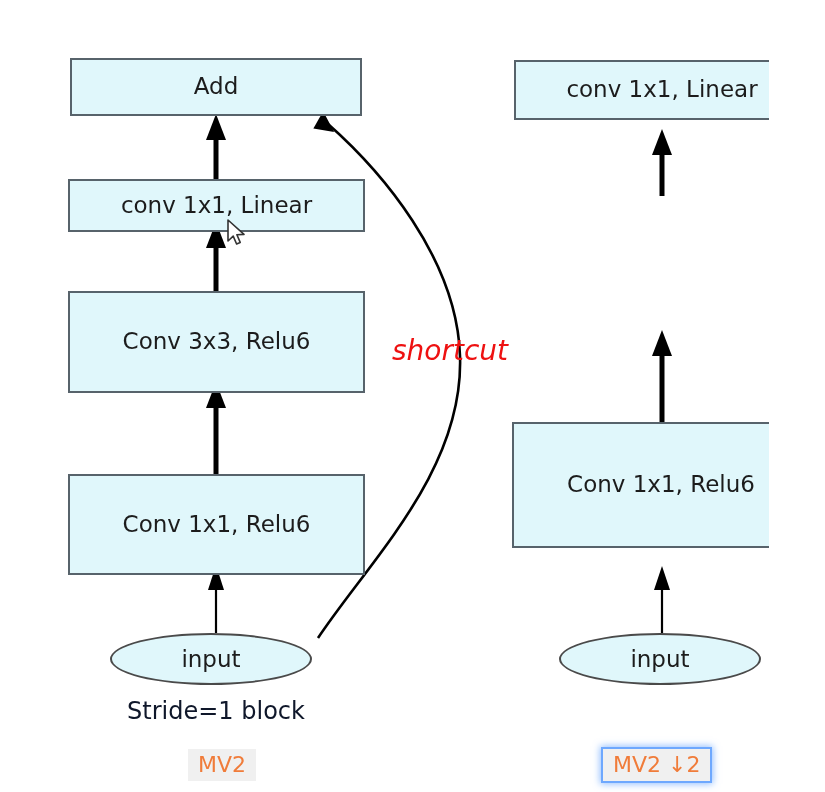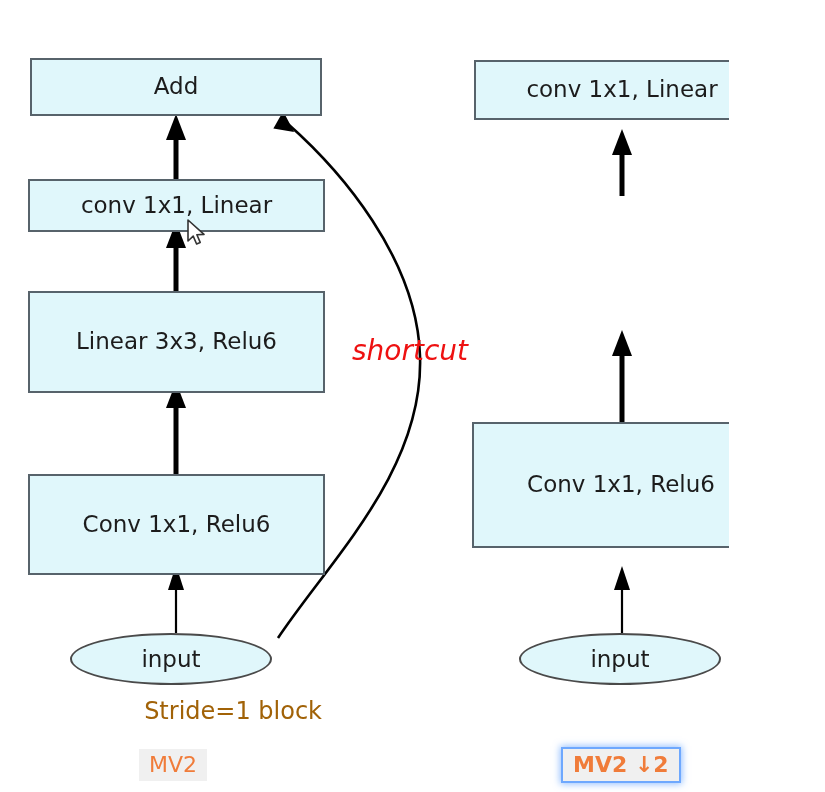--- a/index.html
+++ b/index.html
@@ -9,20 +9,21 @@
   }
   body {
     font-family: "DejaVu Sans", sans-serif;
   }
   #canvas {
     position: relative;
     width: 729px;
     height: 792px;
     background: #ffffff;
     overflow: hidden;
+    margin-left: 40px;
   }
   .node-box {
     position: absolute;
     background: #e0f7fb;
     border: 2px solid #57636b;
     box-sizing: border-box;
     display: flex;
     align-items: center;
     justify-content: center;
     color: #1c1c1c;
@@ -39,22 +40,22 @@
     box-sizing: border-box;
     display: flex;
     align-items: center;
     justify-content: center;
     color: #1c1c1c;
     font-size: 23px;
   }
   .caption {
     position: absolute;
     font-size: 24px;
-    color: #a16207;
-    text-align: right;
+    color: #0f172a;
+    text-align: center;
     white-space: nowrap;
   }
   .badge {
     position: absolute;
     background: #f0f0f0;
     color: #f07c3a;
     font-size: 22px;
     padding: 3px 10px 4px 10px;
     white-space: nowrap;
     text-align: center;
@@ -128,39 +129,39 @@
 
       <path d="M622,196 L622,155" stroke="#000" stroke-width="5" fill="none"></path>
       <path d="M612,155 L622,129 L632,155 Z" fill="#000"></path>
     </g>
   </svg>
 
   <div class="node-box" style="left:30px; top:58px; width:292px; height:58px;">Add</div>
 
   <div class="node-box" style="left:28px; top:179px; width:297px; height:53px;">conv 1x1, Linear</div>
 
-  <div class="node-box" style="left:28px; top:291px; width:297px; height:102px;">Linear 3x3, Relu6</div>
+  <div class="node-box" style="left:28px; top:291px; width:297px; height:102px;">Conv 3x3, Relu6</div>
 
   <div class="node-box" style="left:28px; top:474px; width:297px; height:101px;">Conv 1x1, Relu6</div>
 
   <div class="node-ellipse" style="left:70px; top:633px; width:202px; height:52px;">input</div>
 
   <div class="shortcut-label" style="left:352px; top:334px;">shortcut</div>
 
   <div class="caption" style="left:30px; top:697px; width:292px;">Stride=1 block</div>
 
-  <div class="badge" style="left:139px; top:749px;">MV2</div>
+  <div class="badge" style="left:148px; top:749px;">MV2</div>
 
   <div class="node-box" style="left:474px; top:60px; width:296px; height:60px;">conv 1x1, Linear</div>
 
 
   <div class="node-box" style="left:472px; top:422px; width:298px; height:126px;">Conv 1x1, Relu6</div>
 
   <div class="node-ellipse" style="left:519px; top:633px; width:202px; height:52px;">input</div>
 
 
-  <div class="badge focused" style="left:563px; top:749px;font-weight:bold;">MV2  ↓2</div>
+  <div class="badge focused" style="left:563px; top:749px;">MV2  ↓2</div>
 
   <svg class="cursor" style="left:186px; top:219px;" width="22" height="30" viewBox="0 0 22 30">
     <path d="M2,1 L2,22 L7.2,17.1 L10.6,25 L14.2,23.4 L10.9,15.8 L18,15.4 Z" fill="#ffffff" stroke="#333333" stroke-width="1.6" stroke-linejoin="round"></path>
   </svg>
 
 </div>
 
 </body></html>

